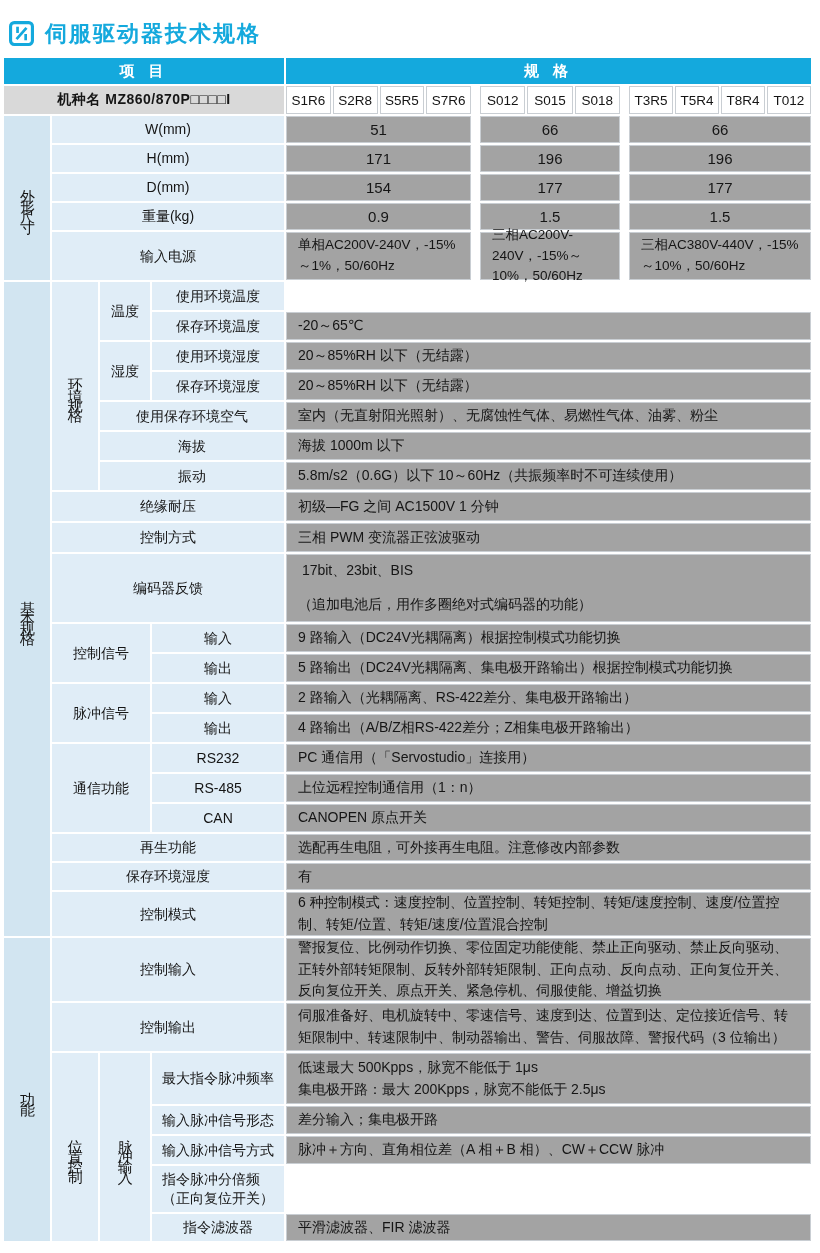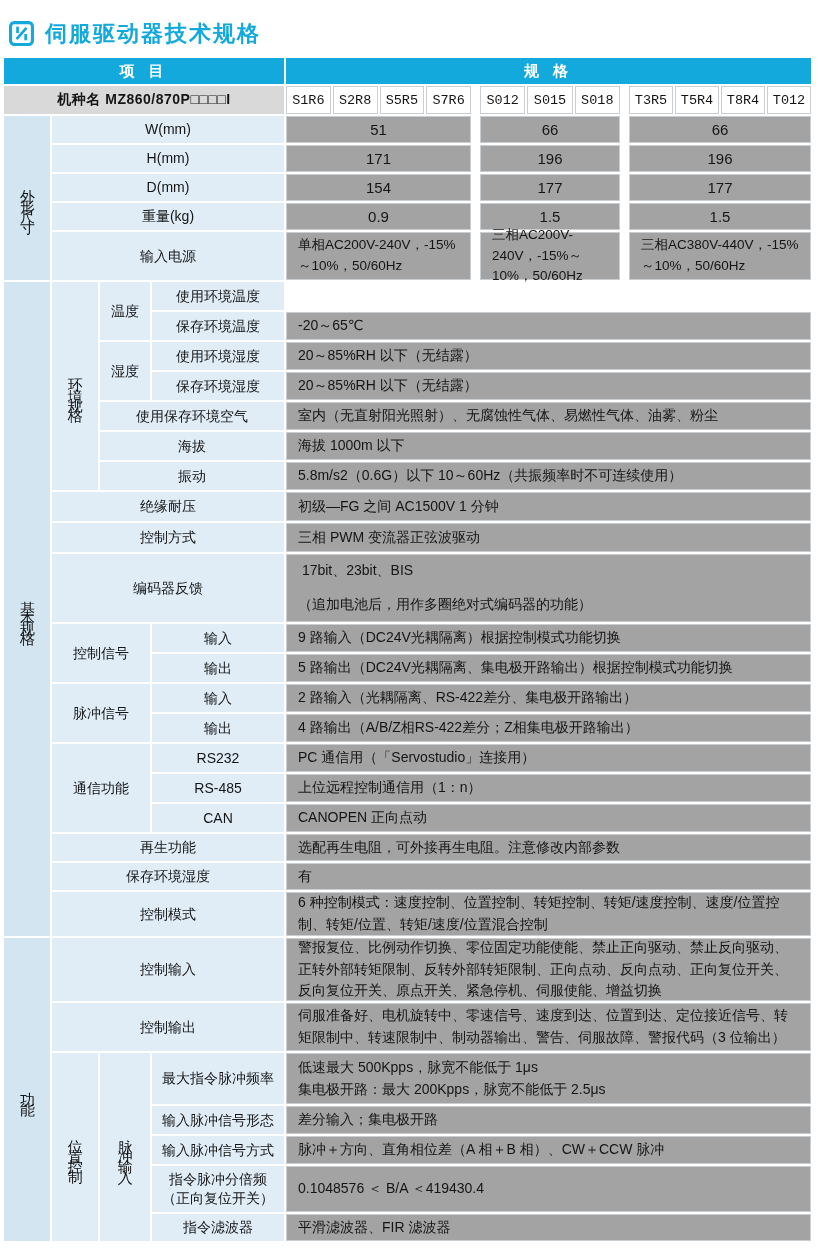--- a/index.html
+++ b/index.html
@@ -25,28 +25,28 @@
       28px 28px 28px 28px 28px 28px 28px
       29px 29px 68px
       28px 28px 28px 28px
       28px 28px 28px
       27px 27px 44px
       63px 48px 51px 28px 28px 46px 27px;
   }
   .c{display:flex;align-items:center;justify-content:center;}
   .th{background:var(--accent);color:#fff;font-weight:bold;font-size:15px;letter-spacing:5px;}
   .cat{background:var(--cat-bg);}
-  .lbl{background:var(--lbl-bg);font-size:14px;text-align:center;line-height:1.35;}
+  .lbl{background:var(--lbl-bg);font-size:14px;line-height:1.35;}
   .vcell{background:#a3a3a3;border:1px solid var(--grid-border);font-size:14px;line-height:1.55;}
   .val{justify-content:flex-start;text-align:left;padding:3px 10px 3px 11px;}
   .num{justify-content:center;font-size:15px;}
   .model-lbl{background:var(--model-bg);font-size:14px;letter-spacing:.5px;font-weight:bold;}
   .mgroup{display:flex;gap:2px;}
   .mbox{flex:1;background:#fff;border:1px solid var(--grid-border);
-    display:flex;align-items:center;justify-content:center;font-size:13.5px;font-family:Liberation Mono, monospace;}
+    display:flex;align-items:center;justify-content:center;font-size:13.5px;}
   .vtext{writing-mode:vertical-lr;text-orientation:upright;letter-spacing:10px;font-size:15px;}
   .pre{white-space:pre-line;}
   .enc{line-height:2.4;}
   .small{font-size:13.5px;}
 </style>
 </head>
 <body>
 
 <div class="titlebar">
   <svg class="title-icon" viewBox="0 0 24 24">
@@ -100,21 +100,21 @@
   <div class="c vcell num" style="grid-area:5/5/6/6">154</div>
   <div class="c vcell num" style="grid-area:5/7/6/8">177</div>
   <div class="c vcell num" style="grid-area:5/9/6/10">177</div>
 
   <div class="c lbl" style="grid-area:6/2/7/5">重量(kg)</div>
   <div class="c vcell num" style="grid-area:6/5/7/6">0.9</div>
   <div class="c vcell num" style="grid-area:6/7/7/8">1.5</div>
   <div class="c vcell num" style="grid-area:6/9/7/10">1.5</div>
 
   <div class="c lbl" style="grid-area:7/2/8/5">输入电源</div>
-  <div class="c vcell val small" style="grid-area:7/5/8/6">单相AC200V-240V，-15%～10%，50/60Hz</div>
+  <div class="c vcell val small" style="grid-area:7/5/8/6">单相AC200V-240V，-15%～1%，50/60Hz</div>
   <div class="c vcell val small" style="grid-area:7/7/8/8">三相AC200V-240V，-15%～10%，50/60Hz</div>
   <div class="c vcell val small" style="grid-area:7/9/8/10">三相AC380V-440V，-15%～10%，50/60Hz</div>
 
   <div class="c cat" style="grid-area:8/1/28/2">
     <span class="vtext">基本规格</span>
   </div>
 
   <div class="c lbl" style="grid-area:8/2/15/3">
     <span class="vtext">环境规格</span>
   </div>
@@ -153,21 +153,21 @@
   <div class="c vcell val" style="grid-area:20/5/21/10">2 路输入（光耦隔离、RS-422差分、集电极开路输出）</div>
   <div class="c lbl" style="grid-area:21/4/22/5">输出</div>
   <div class="c vcell val" style="grid-area:21/5/22/10">4 路输出（A/B/Z相RS-422差分；Z相集电极开路输出）</div>
 
   <div class="c lbl" style="grid-area:22/2/25/4">通信功能</div>
   <div class="c lbl" style="grid-area:22/4/23/5">RS232</div>
   <div class="c vcell val" style="grid-area:22/5/23/10">PC 通信用（「Servostudio」连接用）</div>
   <div class="c lbl" style="grid-area:23/4/24/5">RS-485</div>
   <div class="c vcell val" style="grid-area:23/5/24/10">上位远程控制通信用（1：n）</div>
   <div class="c lbl" style="grid-area:24/4/25/5">CAN</div>
-  <div class="c vcell val" style="grid-area:24/5/25/10">CANOPEN 正向点动</div>
+  <div class="c vcell val" style="grid-area:24/5/25/10">CANOPEN 原点开关</div>
 
   <div class="c lbl" style="grid-area:25/2/26/5">再生功能</div>
   <div class="c vcell val" style="grid-area:25/5/26/10">选配再生电阻，可外接再生电阻。注意修改内部参数</div>
   <div class="c lbl" style="grid-area:26/2/27/5">保存环境湿度</div>
   <div class="c vcell val" style="grid-area:26/5/27/10">有</div>
   <div class="c lbl" style="grid-area:27/2/28/5">控制模式</div>
   <div class="c vcell val" style="grid-area:27/5/28/10">6 种控制模式：速度控制、位置控制、转矩控制、转矩/速度控制、速度/位置控制、转矩/位置、转矩/速度/位置混合控制</div>
 
   <div class="c cat" style="grid-area:28/1/35/2">
     <span class="vtext">功能</span>
@@ -187,17 +187,16 @@
 
   <div class="c lbl" style="grid-area:30/4/31/5">最大指令脉冲频率</div>
   <div class="c vcell val pre" style="grid-area:30/5/31/10">低速最大 500Kpps，脉宽不能低于 1μs
 集电极开路：最大 200Kpps，脉宽不能低于 2.5μs</div>
   <div class="c lbl" style="grid-area:31/4/32/5">输入脉冲信号形态</div>
   <div class="c vcell val" style="grid-area:31/5/32/10">差分输入；集电极开路</div>
   <div class="c lbl" style="grid-area:32/4/33/5">输入脉冲信号方式</div>
   <div class="c vcell val" style="grid-area:32/5/33/10">脉冲＋方向、直角相位差（A 相＋B 相）、CW＋CCW 脉冲</div>
   <div class="c lbl pre" style="grid-area:33/4/34/5">指令脉冲分倍频
 （正向复位开关）</div>
-  <div class="c vcell val" style="grid-area:33/5/34/10">0.1048576 ＜ B/A ＜419430.4</div>
   <div class="c lbl" style="grid-area:34/4/35/5">指令滤波器</div>
   <div class="c vcell val" style="grid-area:34/5/35/10">平滑滤波器、FIR 滤波器</div>
 
 </div>
 
 </body></html>

